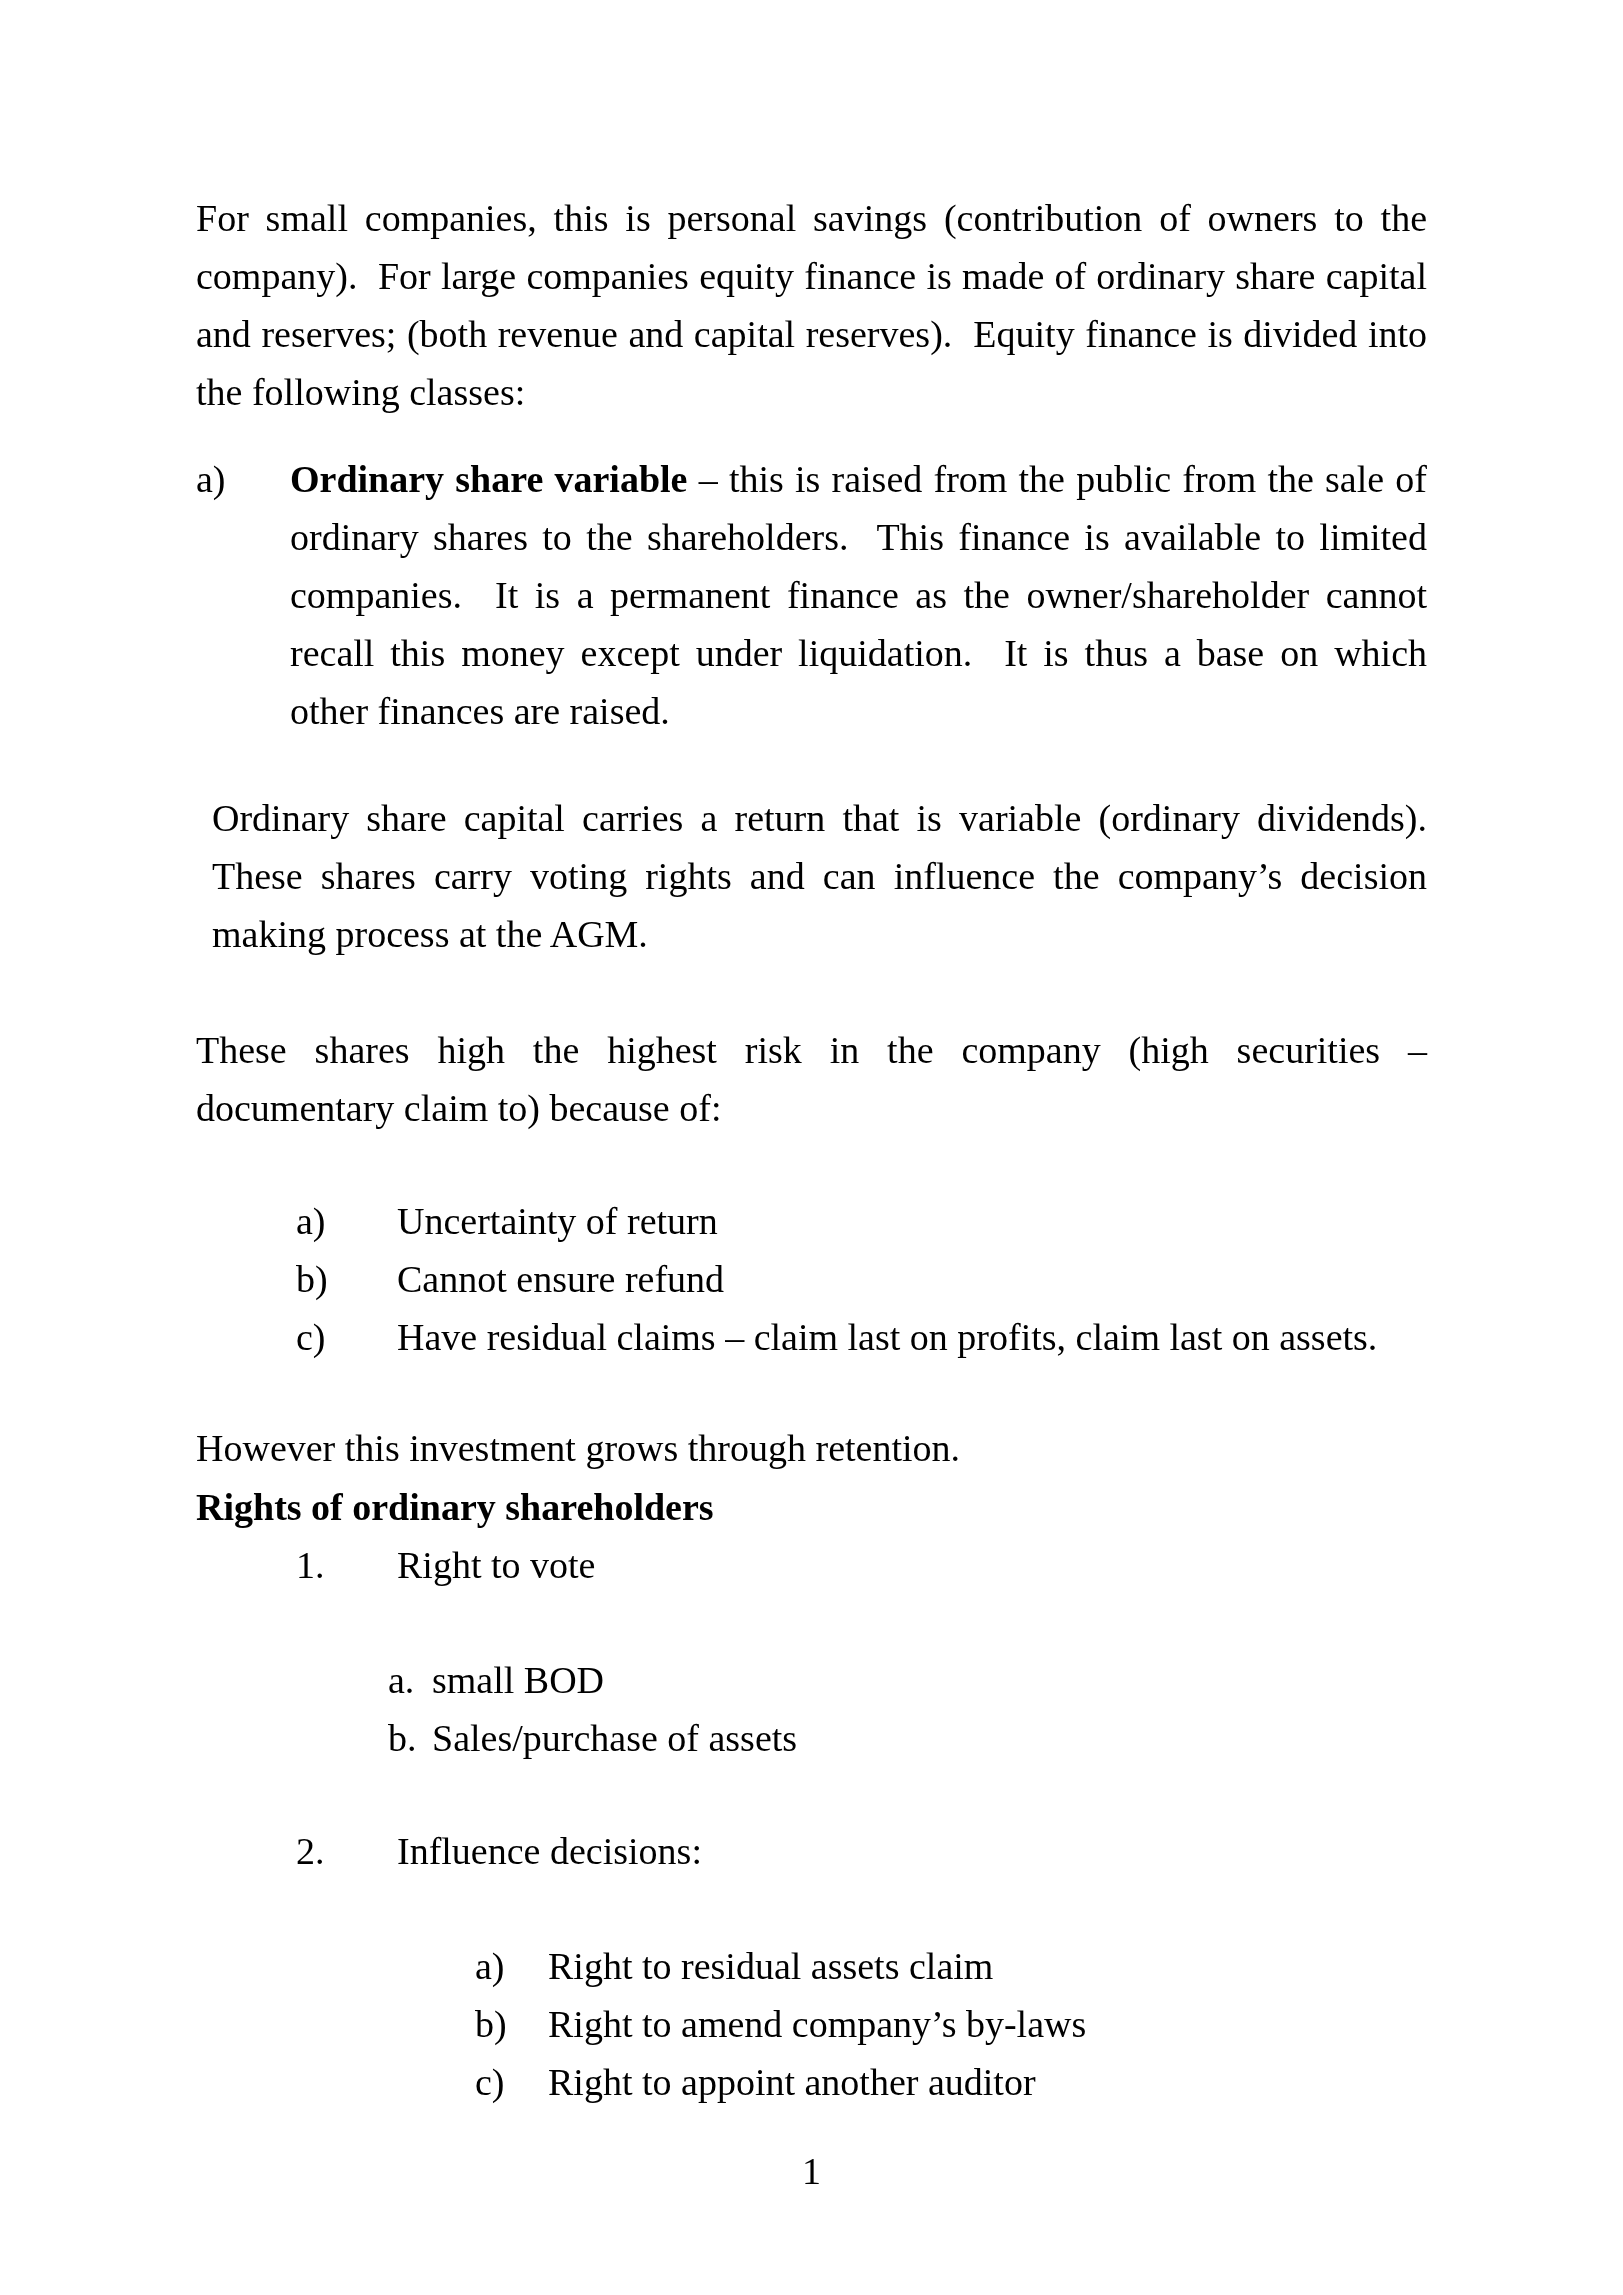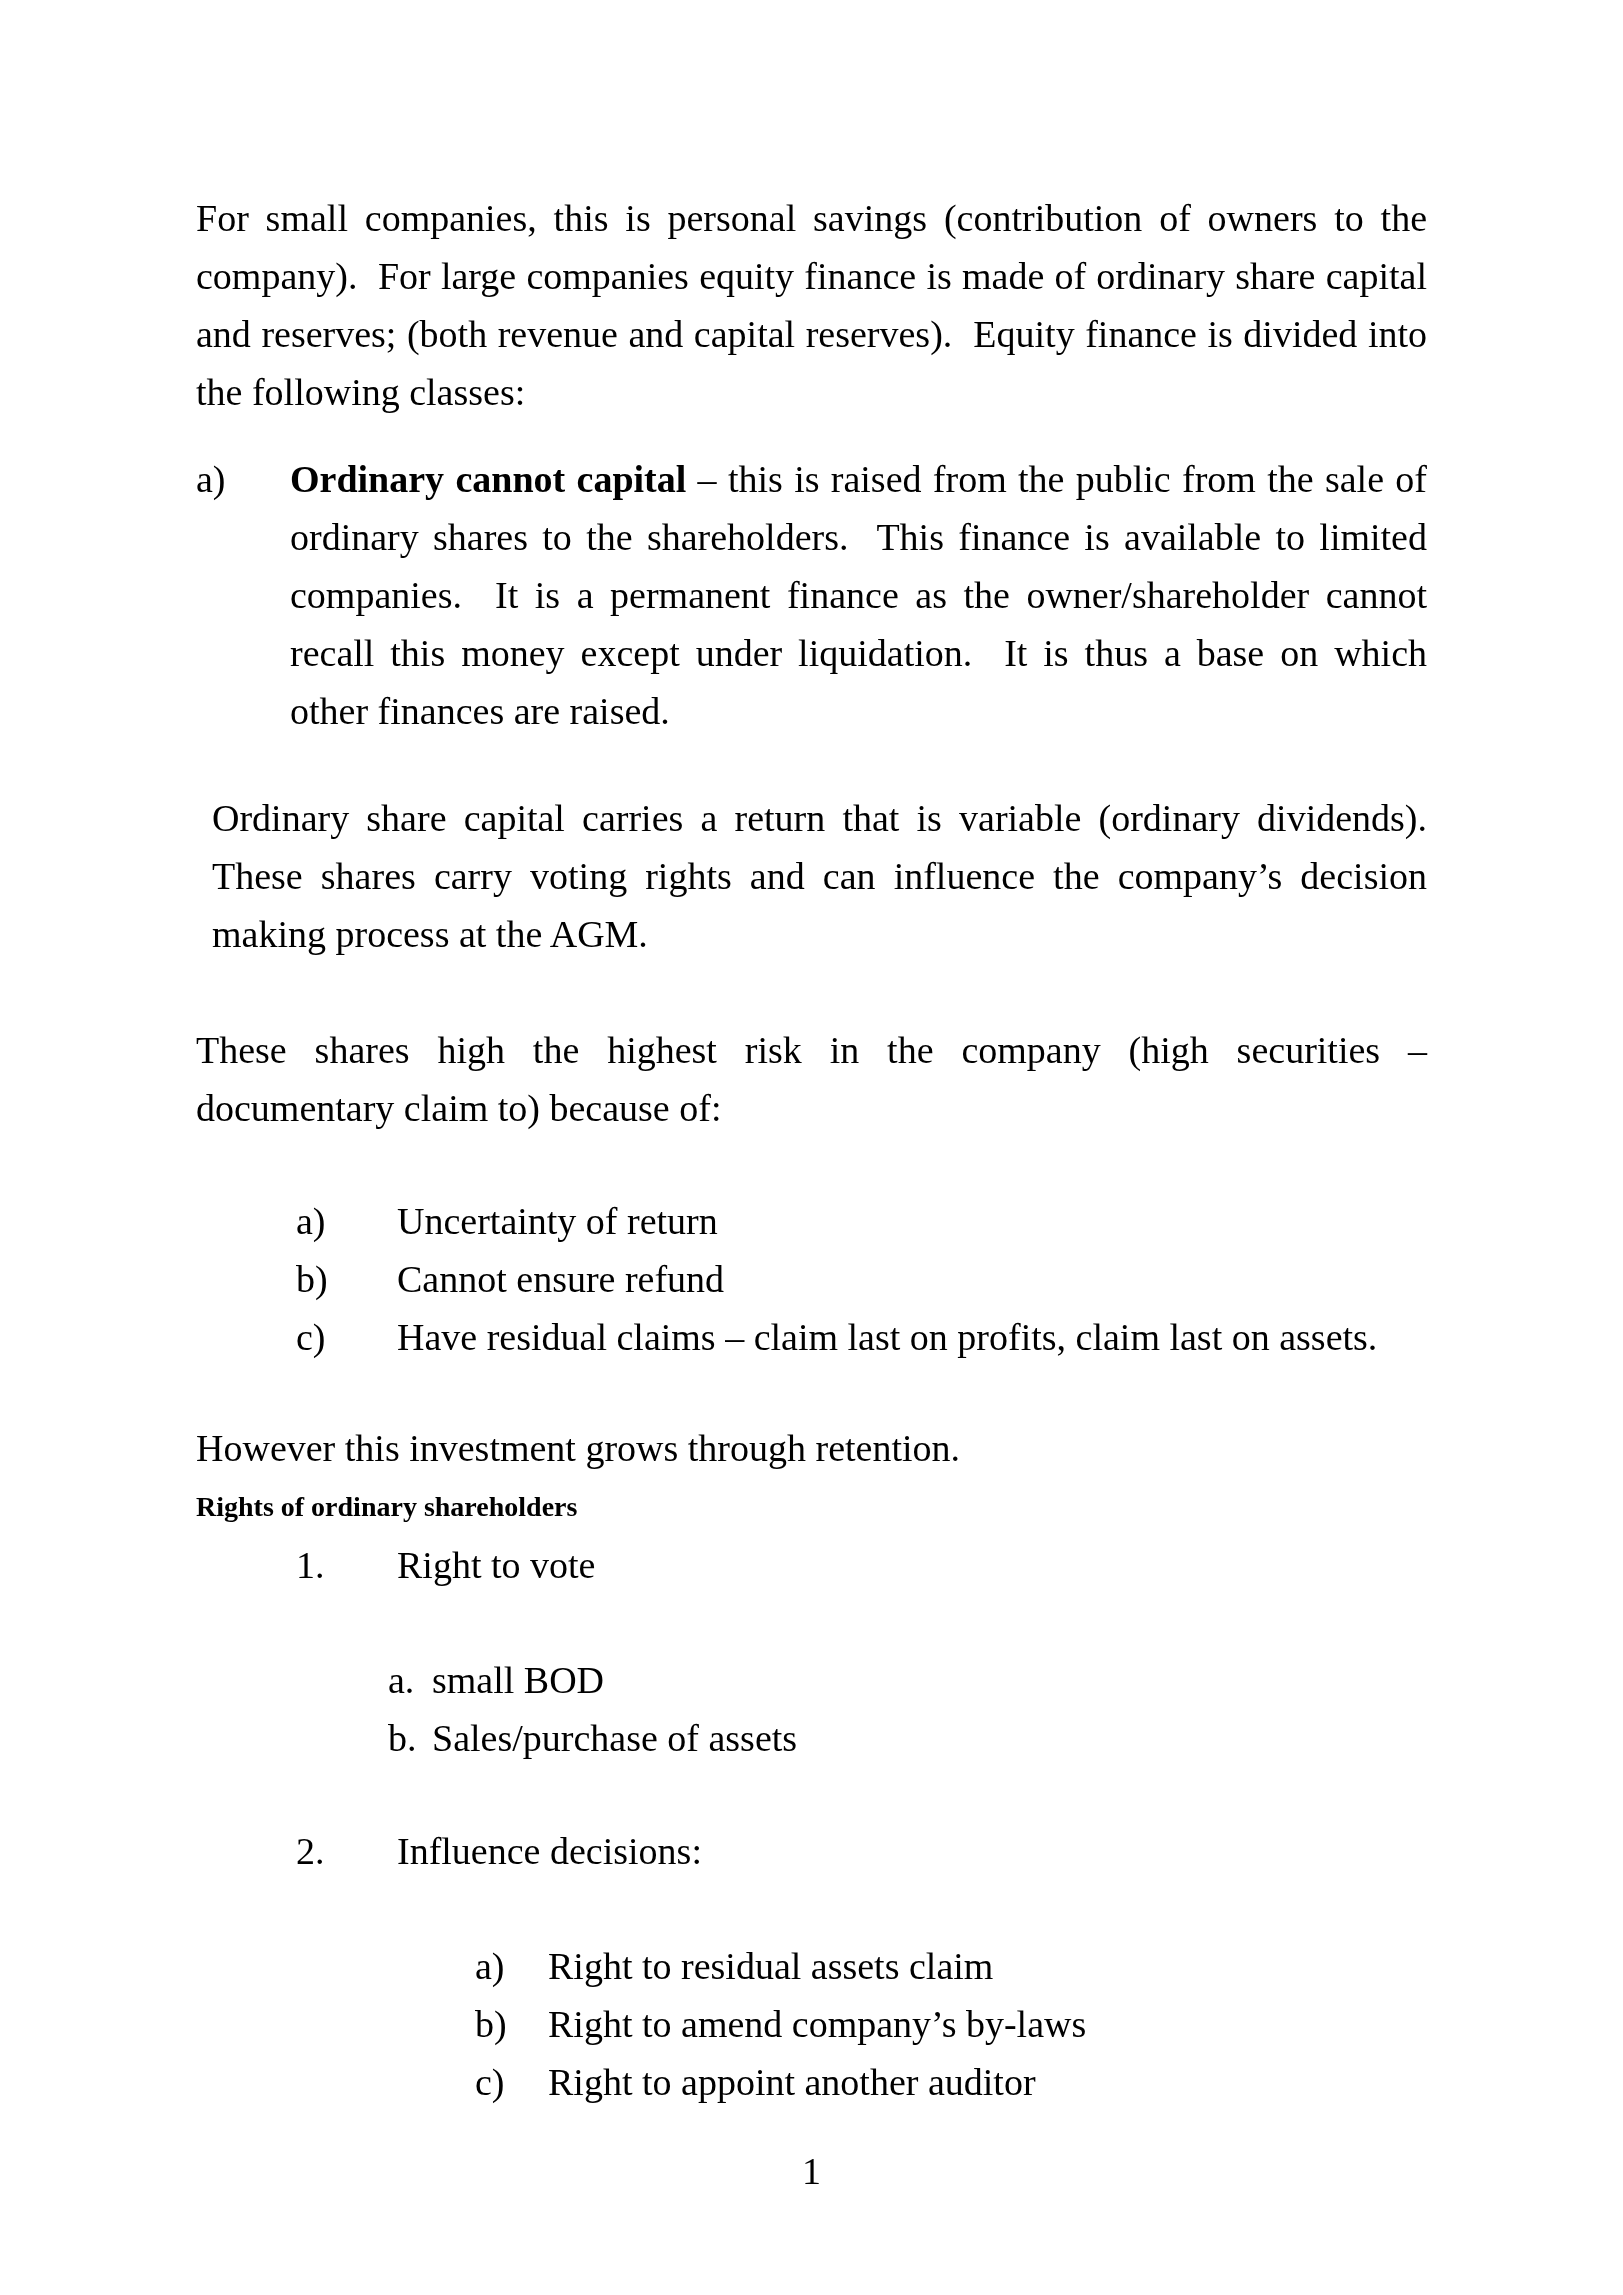--- a/index.html
+++ b/index.html
@@ -54,39 +54,39 @@
   .mb-heading { margin-bottom: 14.4px; }
   .mb-vote    { margin-bottom: 57px; }
   .mb-sub     { margin-bottom: 55px; }
   .mb-infl    { margin-bottom: 57px; }
   .mb-dec     { margin-bottom: 31px; }
 
   .bold { font-weight: bold; }
   .heading {
     font-weight: bold;
     margin: 0;
-    font-size: 28px;
+    font-size: 38px;
     line-height: 58px;
   }
   .page-number {
     text-align: center;
     line-height: 58px;
   }
 </style>
 </head>
 <body>
 
 <div class="page">
 
 
   <p class="para justify mb-intro">For small companies, this is personal savings (contribution of owners to the company).  For large companies equity finance is made of ordinary share capital and reserves; (both revenue and capital reserves).  Equity finance is divided into the following classes:</p>
 
   <div class="li lvlA mb-itemA">
     <span class="marker">a)</span>
-    <span class="text justify"><span class="bold">Ordinary cannot capital</span><span> – this is raised from the public from the sale of ordinary shares to the shareholders.  This finance is available to limited companies.  It is a permanent finance as the owner/shareholder cannot recall this money except under liquidation.  It is thus a base on which other finances are raised.</span></span>
+    <span class="text justify"><span class="bold">Ordinary share variable</span><span> – this is raised from the public from the sale of ordinary shares to the shareholders.  This finance is available to limited companies.  It is a permanent finance as the owner/shareholder cannot recall this money except under liquidation.  It is thus a base on which other finances are raised.</span></span>
   </div>
 
   <p class="para justify indent1 mb-agm">Ordinary share capital carries a return that is variable (ordinary dividends).  These shares carry voting rights and can influence the company’s decision making process at the AGM.</p>
 
   <p class="para justify mb-risk">These shares high the highest risk in the company (high securities – documentary claim to) because of:</p>
 
   <div class="li lvlB">
     <span class="marker">a)</span>
     <span class="text">Uncertainty of return</span>
   </div>

